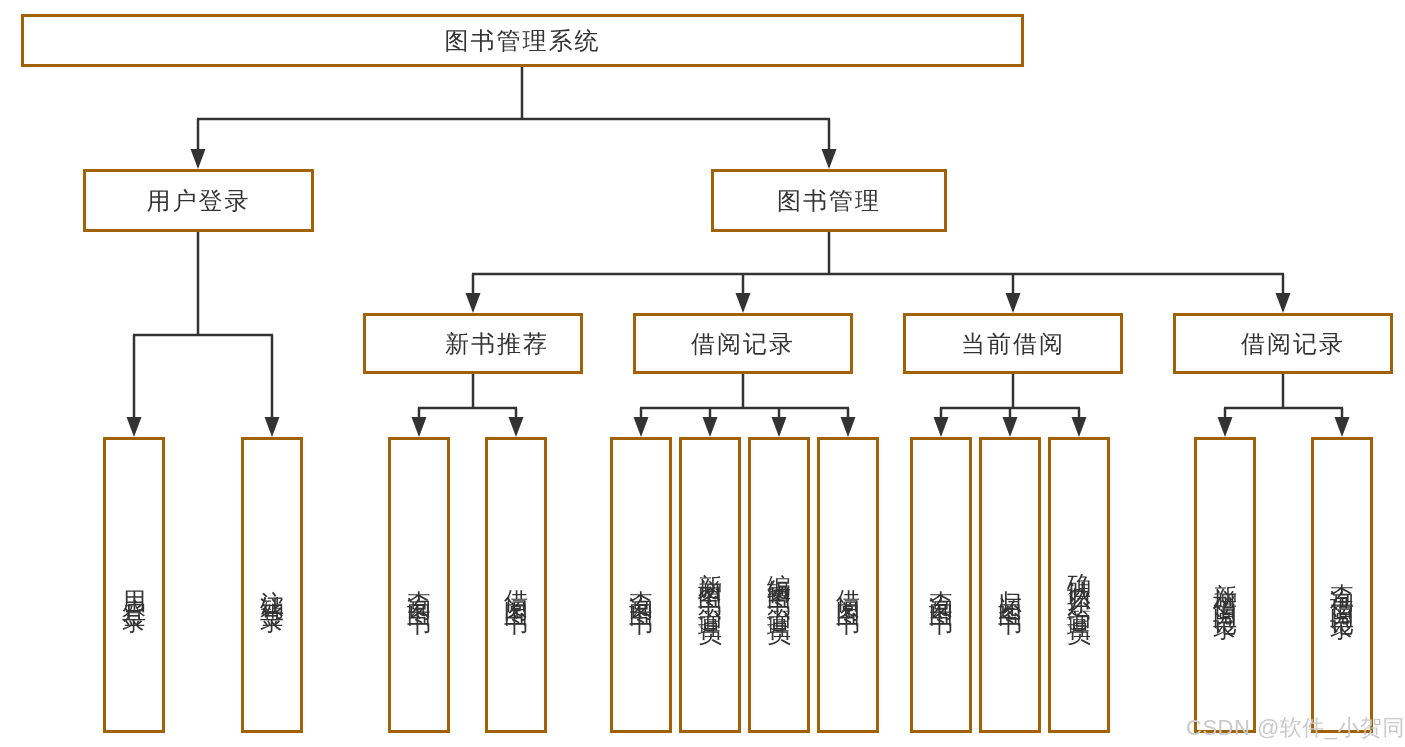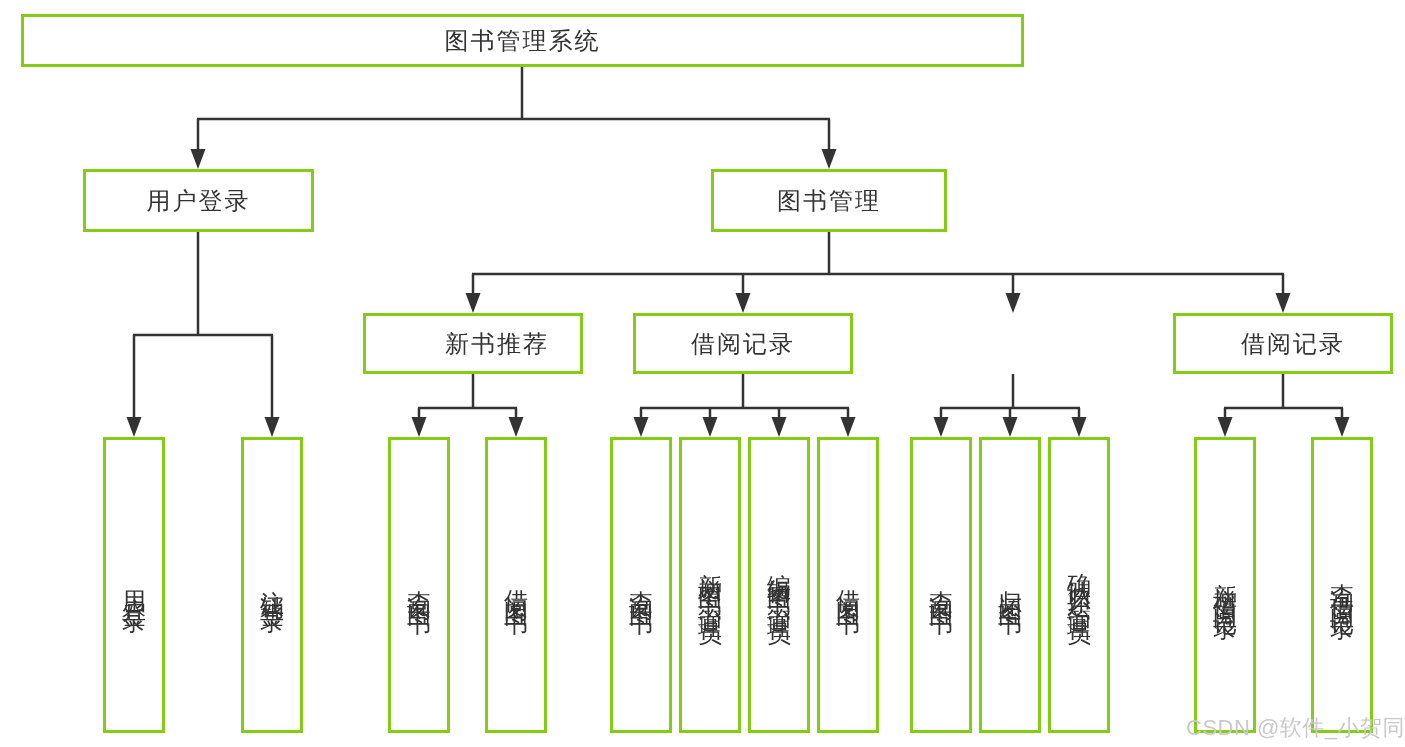--- a/index.html
+++ b/index.html
@@ -18,21 +18,21 @@
   .connectors {
     position: absolute;
     left: 0;
     top: 0;
     z-index: 0;
     pointer-events: none;
   }
   .node {
     position: absolute;
     box-sizing: border-box;
-    border: 3px solid #84cc16;
+    border: 3px solid #a16207;
     background: #ffffff;
     display: flex;
     align-items: center;
     justify-content: center;
     font-size: 24px;
     color: #333333;
     letter-spacing: 2px;
     z-index: 1;
     white-space: nowrap;
   }
@@ -129,20 +129,21 @@
     </g>
   </svg>
 
   <div class="node" style="left:21px; top:14px; width:1003px; height:53px;">图书管理系统</div>
 
   <div class="node" style="left:83px; top:169px; width:231px; height:63px;">用户登录</div>
   <div class="node" style="left:711px; top:169px; width:236px; height:63px;text-align:right;">图书管理</div>
 
   <div class="node" style="left:363px; top:313px; width:220px; height:61px;padding-left:48px;">新书推荐</div>
   <div class="node" style="left:633px; top:313px; width:220px; height:61px;">借阅记录</div>
+  <div class="node" style="left:903px; top:313px; width:220px; height:61px;">当前借阅</div>
   <div class="node" style="left:1173px; top:313px; width:220px; height:61px;padding-left:20px;">借阅记录</div>
 
   <div class="node leaf" style="left:103px; top:437px; width:62px; height:296px;">用户登录</div>
   <div class="node leaf" style="left:241px; top:437px; width:62px; height:296px;">注销登录</div>
 
   <div class="node leaf" style="left:388px; top:437px; width:62px; height:296px;">查询图书</div>
   <div class="node leaf" style="left:485px; top:437px; width:62px; height:296px;">借阅图书</div>
 
   <div class="node leaf" style="left:610px; top:437px; width:62px; height:296px;">查询图书</div>
   <div class="node leaf" style="left:679px; top:437px; width:62px; height:296px;">新增图书（管理员）</div>

